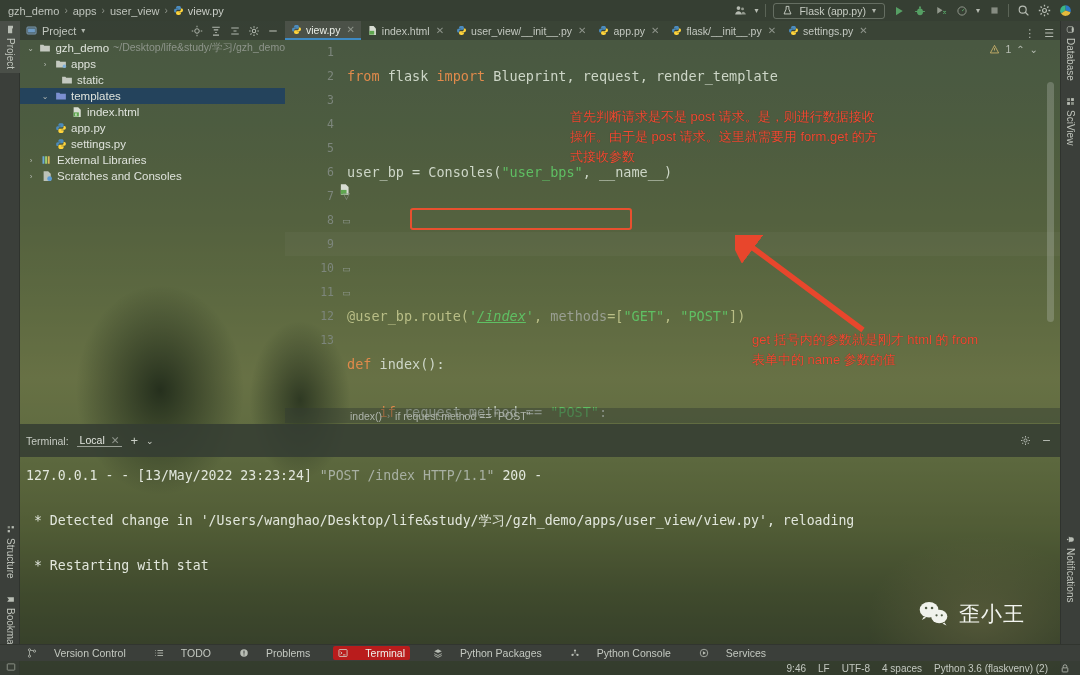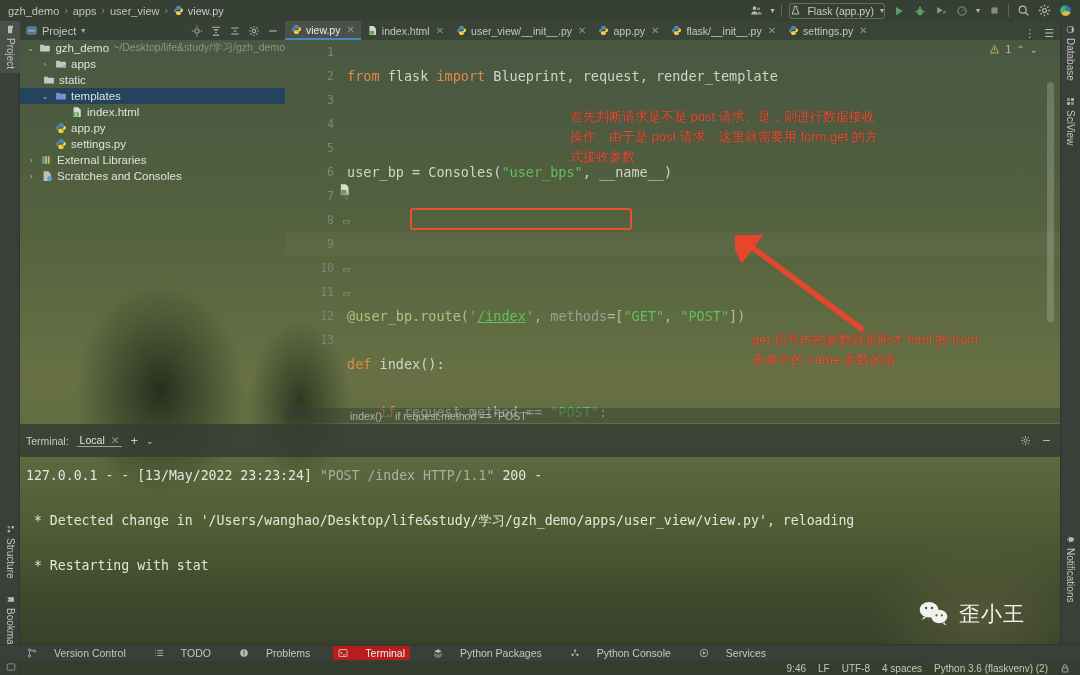--- a/index.html
+++ b/index.html
@@ -45,21 +45,21 @@
     font-size: 11px; color: #c9cdc6;
   }
   .breadcrumb { display:flex; align-items:center; padding-left:8px; gap:5px; }
   .crumb { color:#bfc4bc; font-size:11px; }
   .crumb-sep { color:#8c9289; font-size:10px; }
   .crumb-file { display:flex; align-items:center; gap:4px; }
   .topbar-right { margin-left:auto; display:flex; align-items:center; gap:7px; padding-right:8px; }
   .runcfg {
     display:flex; align-items:center; gap:6px;
     border:1px solid rgba(160,168,155,0.45); border-radius:3px;
-    height:16px; padding:0 0; font-size:10.5px; color:#c7ccc3;
+    height:16px; padding:0 8px; font-size:10.5px; color:#c7ccc3;
   }
   .tb-ico { width:14px; height:14px; display:inline-flex; align-items:center; justify-content:center; opacity:.92; }
   .vsep { width:1px; height:13px; background:rgba(160,168,155,0.35); }
 
   
   .toolhdr {
     position:absolute; left:20px; top:21px; width:265px; height:19px;
     background: rgba(52,60,50,0.85);
     display:flex; align-items:center; font-size:11px; color:#c2c7bf;
   }
@@ -138,21 +138,21 @@
     position:absolute; left:62px; top:0; width:713px; height:383px;
     font-family:"DejaVu Sans Mono", monospace;
     font-size:13.5px; line-height:24px;
     white-space:pre; color:#c9d3c3;
   }
   .code .line { height:24px; }
   .kw  { color:#e08a4b; }
   .str { color:#5fbf63; }
   .pln { color:#cdd6c7; }
   .decor { color:#b9be86; }
-  .lnk { color:#5fbf63; text-decoration:underline; }
+  .lnk { color:#5fbf63; text-decoration:underline;font-style:italic; }
   .param { color:#9a9f92; }
   .caret-line { position:absolute; left:0; top:192px; width:775px; height:24px; background:rgba(255,255,255,0.03); }
 
   .annot {
     position:absolute;
     color:#ef4a32;
     font-size:13px; line-height:20px;
     font-family:"Liberation Sans", sans-serif;
     white-space:pre-line;
     text-shadow:0 0 1px rgba(0,0,0,.35);
@@ -415,21 +415,21 @@
     <div class="tree-row" style="padding-left:20px">
       <span class="tw-arrow">›</span>
       <span class="tw-ico">
           <svg width="12" height="12" viewBox="0 0 16 16">
             <path d="M1.5 3.5h4.3l1.2 1.5h7.5v7.5h-13z" fill="#c4c9c0"></path>
             <circle cx="12.5" cy="11" r="2.3" fill="#7fb0d8"></circle>
           </svg>
         </span>
       <span>apps</span>
     </div>
-    <div class="tree-row" style="padding-left:22px">
+    <div class="tree-row" style="padding-left:40px">
       <span class="tw-ico">
           <svg width="12" height="12" viewBox="0 0 16 16">
             <path d="M1.5 3.5h4.3l1.2 1.5h7.5v7.5h-13z" fill="#c4c9c0"></path>
           </svg>
         </span>
       <span>static</span>
     </div>
     <div class="tree-row sel" style="padding-left:20px">
       <span class="tw-arrow">⌄</span>
       <span class="tw-ico">

